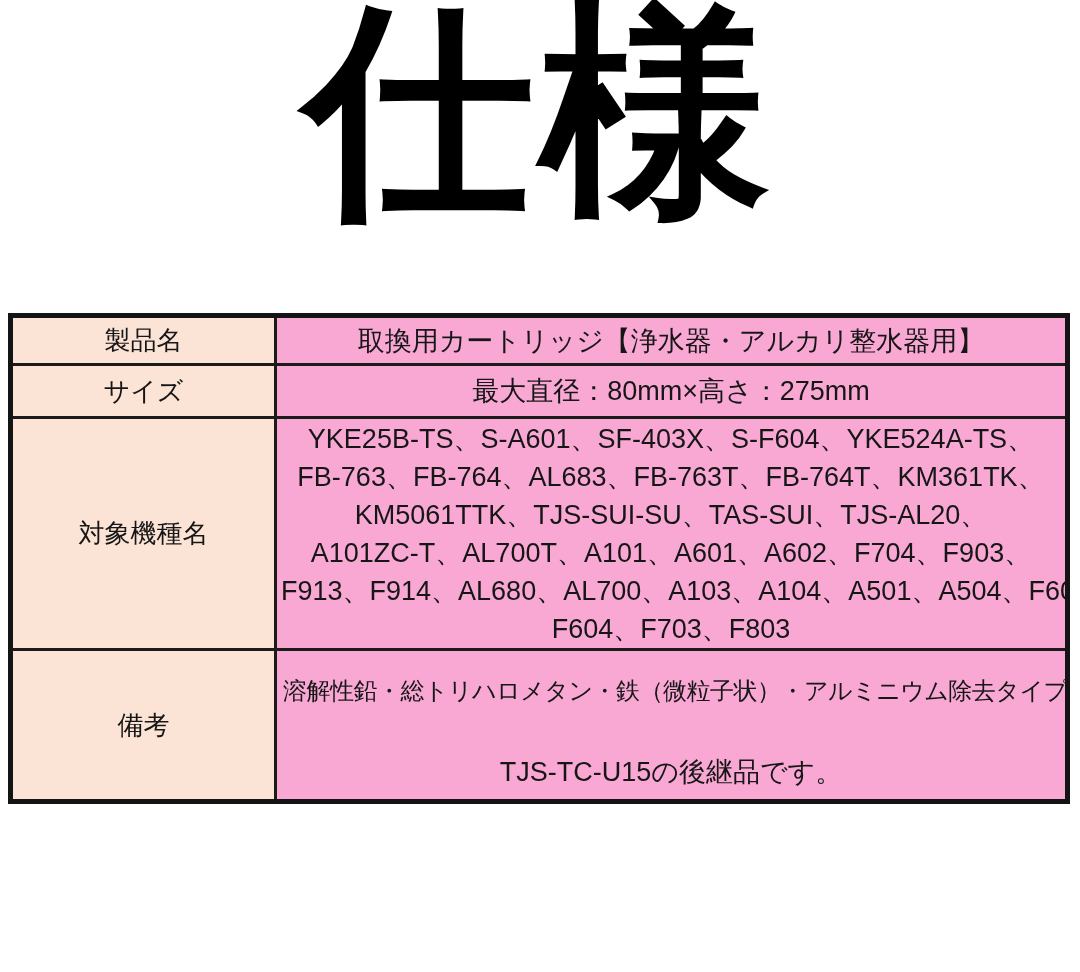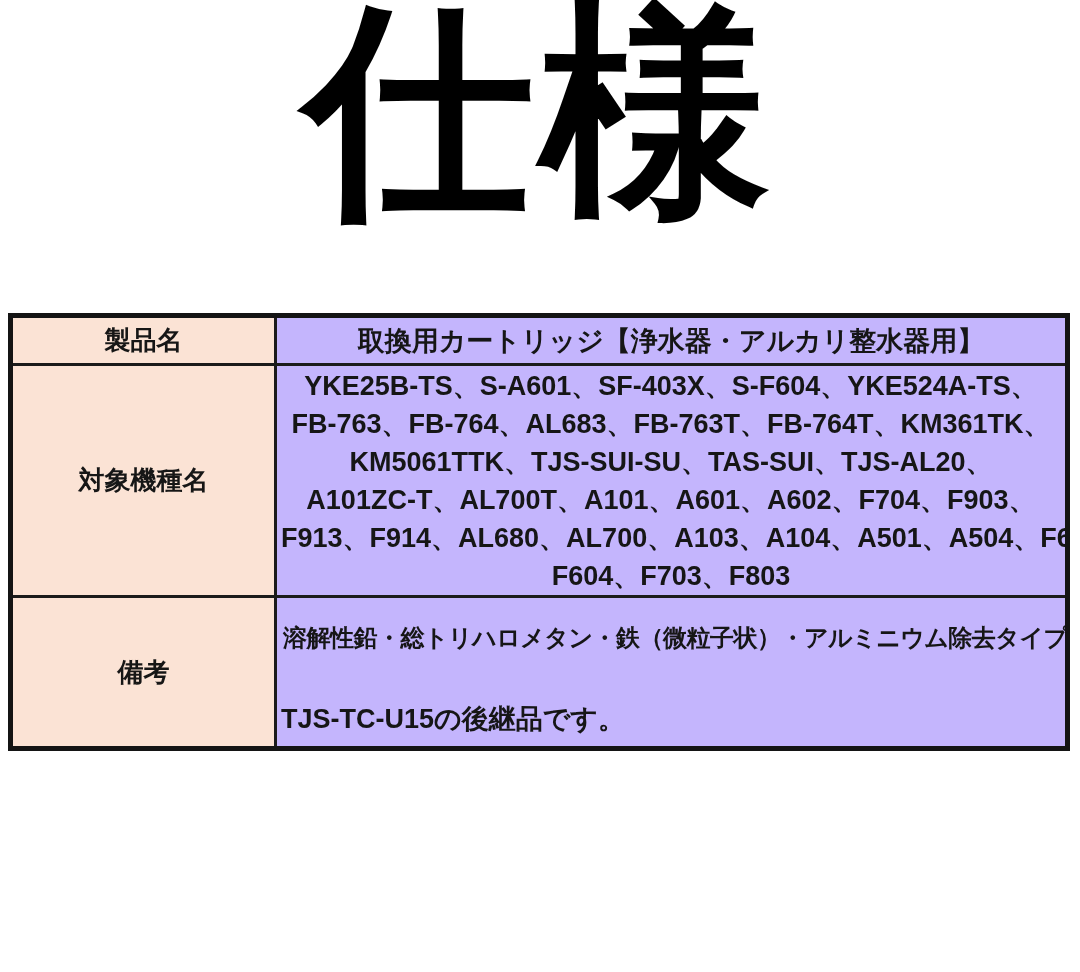--- a/index.html
+++ b/index.html
@@ -34,33 +34,33 @@
     left: 8px;
     top: 313px;
     width: 1062px;
     border-collapse: collapse;
     table-layout: fixed;
     border: 5px solid #141414;
   }
   table.spec col.c1 { width: 265px; }
   table.spec th, table.spec td {
     border: 3px solid #1b1b1b;
-    font-weight: bold;
+    font-weight: normal;
     vertical-align: middle;
     overflow: hidden;
   }
   table.spec th {
     background: #fbe3d5;
     font-size: 26px;
     text-align: center;
     padding: 0 2px;
     color: #161616;
   }
   table.spec td {
-    background: #c4b5fd;
+    background: #f9a8d4;
     font-size: 27px;
     text-align: center;
     padding: 0 4px;
     color: #161616;
   }
   tr.r1 { height: 49px; }
   tr.r2 { height: 55px; }
   tr.r3 { height: 53px; }
   tr.r4 { height: 232px; }
   tr.r5 { height: 53px; }
@@ -77,40 +77,44 @@
   .remark-line1 {
     font-size: 24px;
     text-align: right;
     padding: 16px 1px 0 2px;
     line-height: 30px;
     white-space: nowrap;
     letter-spacing: -0.5px;
   }
   .remark-line2 {
     font-size: 27px;
-    text-align: left;
+    text-align: center;
     margin-top: 48px;
   }
 </style>
 </head>
 <body>
 
 <div class="page">
 
   <div class="title">仕様</div>
 
   <table class="spec">
     <colgroup>
       <col class="c1">
       <col class="c2">
     </colgroup>
     <tbody>
       <tr class="r1">
         <th>製品名</th>
         <td>取換用カートリッジ【浄水器・アルカリ整水器用】</td>
+      </tr>
+      <tr class="r3">
+        <th>サイズ</th>
+        <td>最大直径：80mm×高さ：275mm</td>
       </tr>
       <tr class="r4">
         <th>対象機種名</th>
         <td class="models">
           <div>YKE25B-TS、S-A601、SF-403X、S-F604、YKE524A-TS、</div>
           <div>FB-763、FB-764、AL683、FB-763T、FB-764T、KM361TK、</div>
           <div>KM5061TTK、TJS-SUI-SU、TAS-SUI、TJS-AL20、</div>
           <div>A101ZC-T、AL700T、A101、A601、A602、F704、F903、</div>
           <div>F913、F914、AL680、AL700、A103、A104、A501、A504、F603、</div>
           <div>F604、F703、F803</div>

